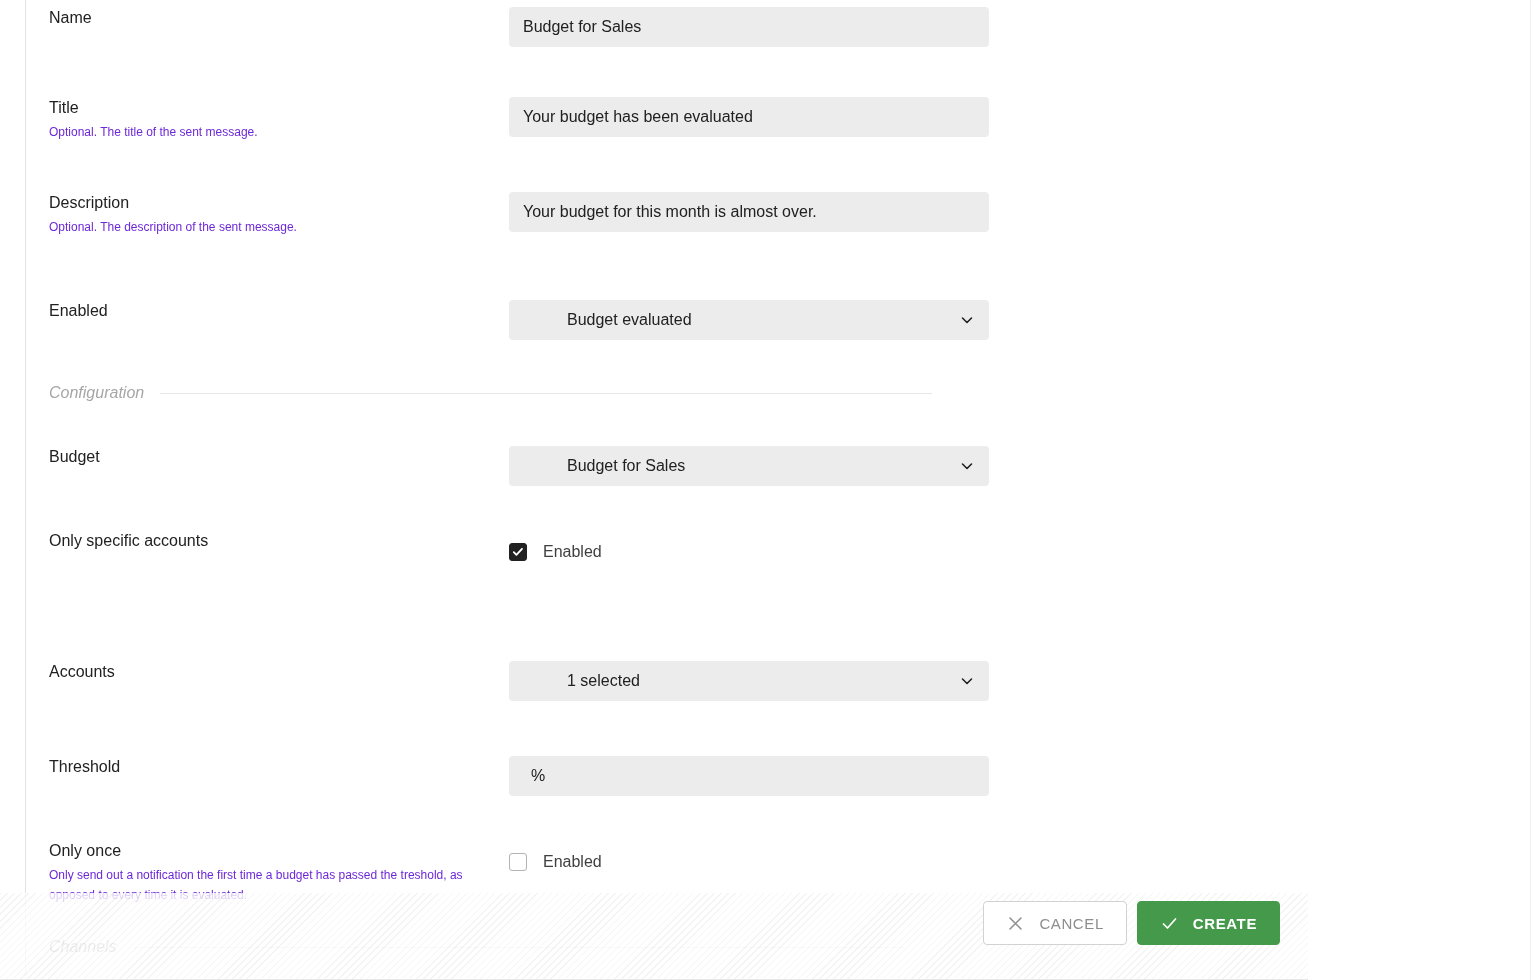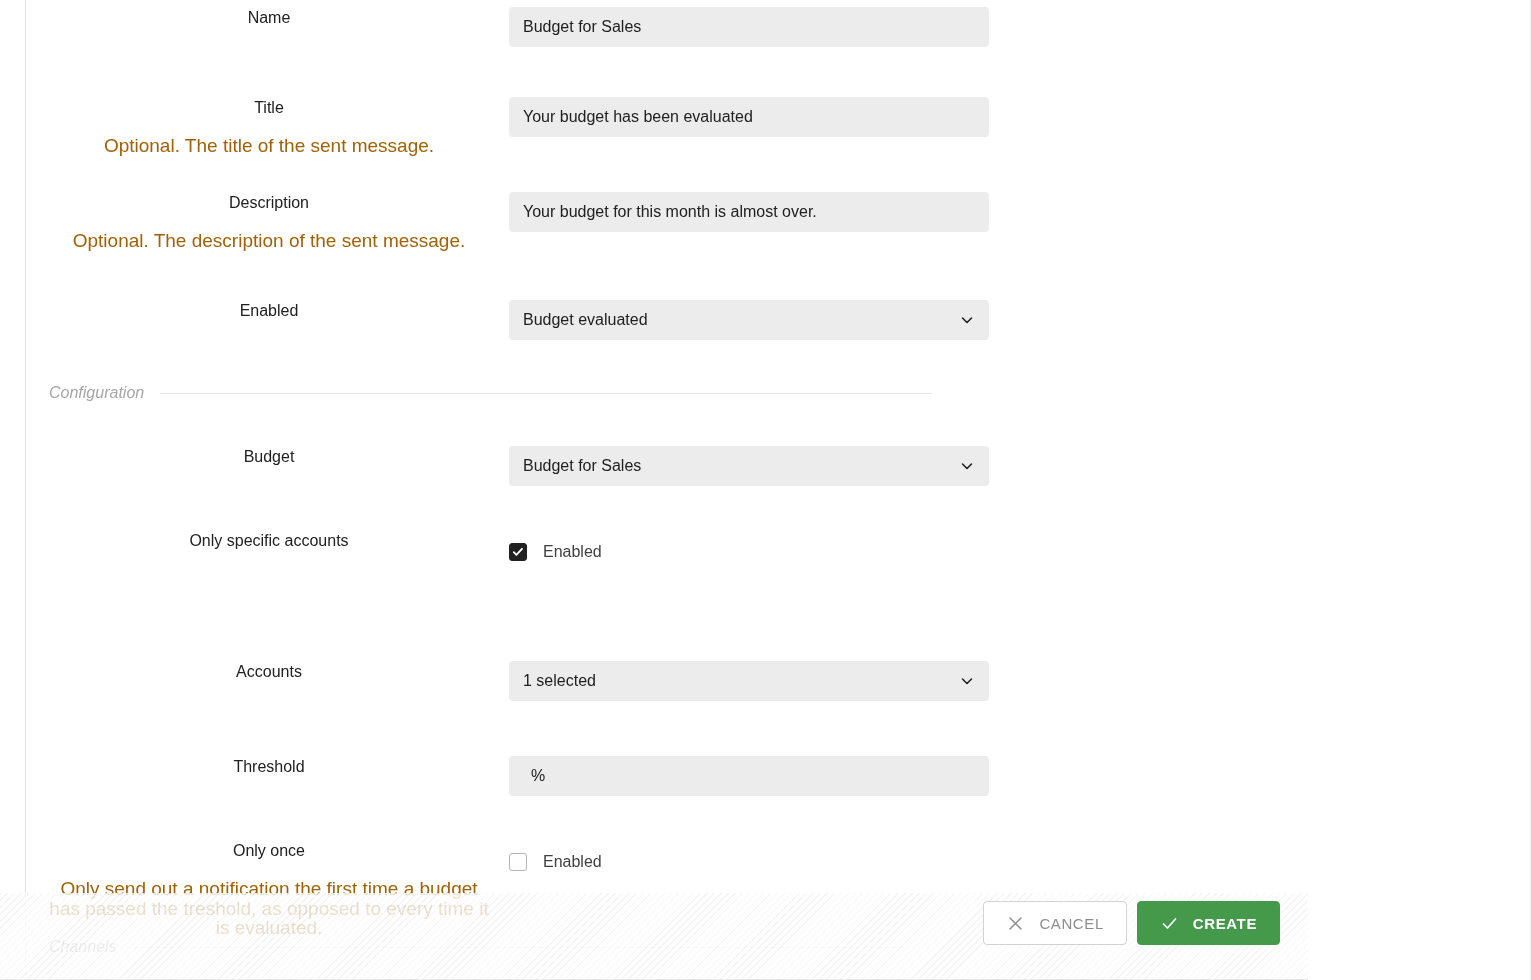--- a/index.html
+++ b/index.html
@@ -39,33 +39,32 @@
   .row {
     position: absolute;
     left: 0;
     width: 1531px;
   }
 
   .label-col {
     position: absolute;
     left: 49px;
     width: 440px;
-    text-align: center;
   }
   .label {
     font-size: 16px;
     line-height: 21px;
     color: #212121;
     font-weight: 400;
   }
   .hint {
-    font-size: 19px;
+    font-size: 12px;
     line-height: 19.5px;
-    color: #a16207;
-    margin-top: 18px;
+    color: #6d28d9;
+    margin-top: 5px;
   }
 
   .field-col {
     position: absolute;
     left: 509px;
     width: 480px;
   }
 
   .input {
     position: relative;
@@ -89,21 +88,21 @@
     position: relative;
     background: #ececec;
     border-radius: 4px;
     height: 40px;
     display: flex;
     align-items: center;
     padding: 0 14px;
     font-size: 16px;
     color: #212121;
   }
-  .select .val { flex: 1 1 auto; }
+  .select .val { flex: 1 1 auto; margin-left: 44px; }
   .chev {
     width: 16px; height: 16px;
     flex: 0 0 auto;
     display: block;
   }
   .chev svg { display: block; }
 
   
   .section {
     position: absolute;

